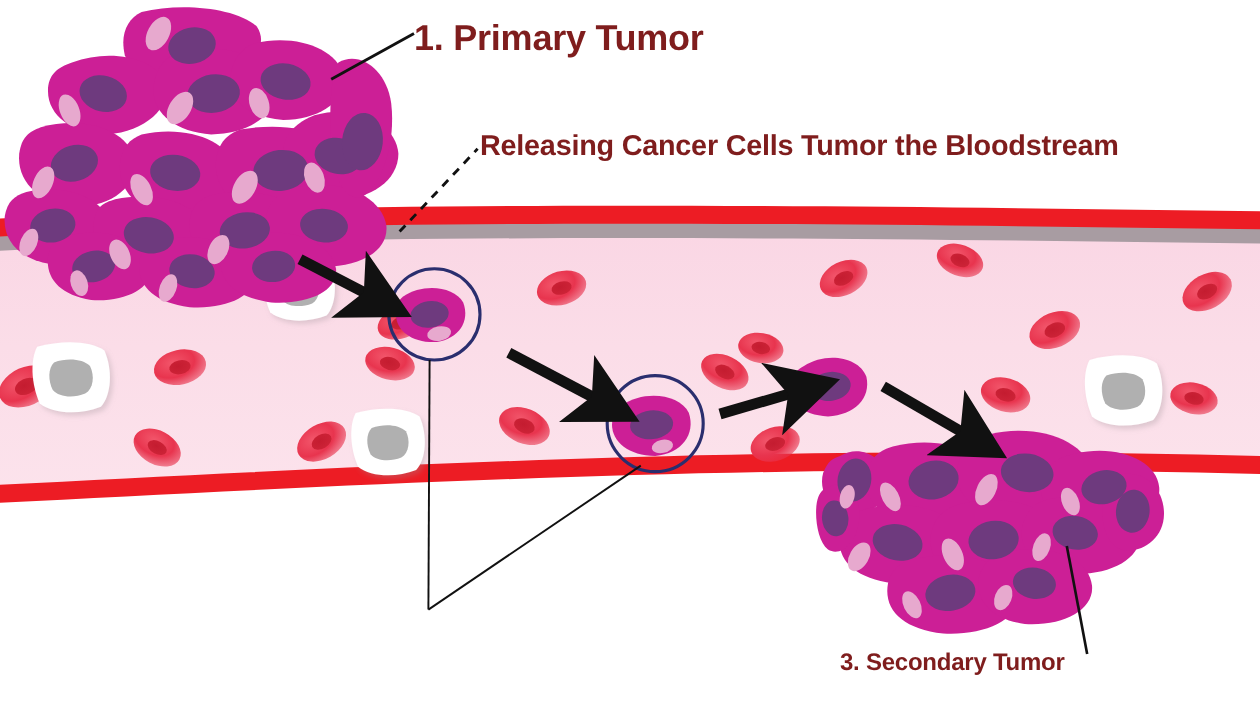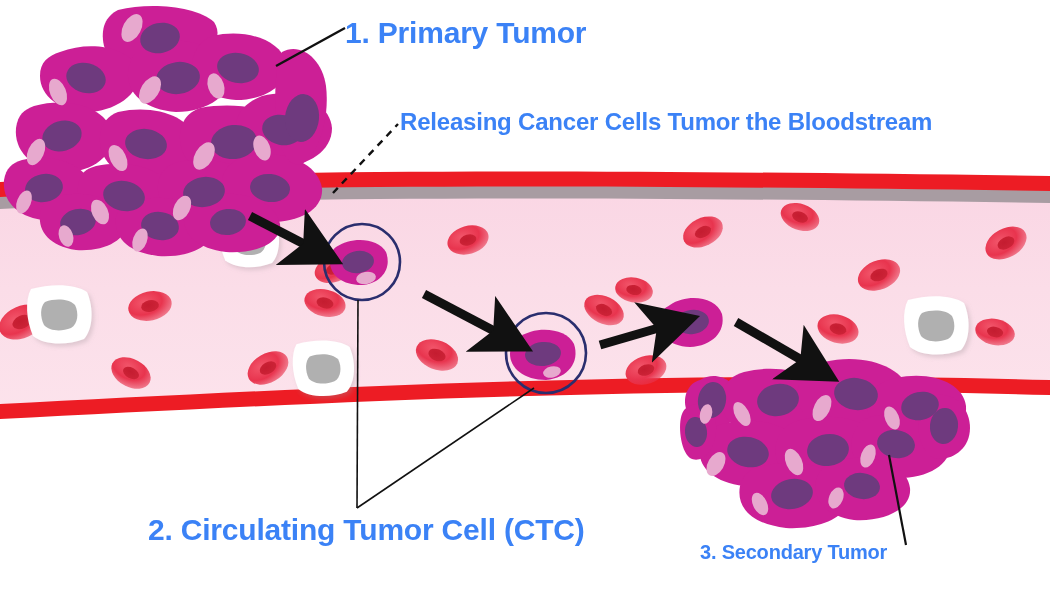--- a/index.html
+++ b/index.html
@@ -1,20 +1,20 @@
 <!DOCTYPE html>
 <html><head>
 <meta charset="utf-8">
 <style>
   html,body{margin:0;padding:0;background:#ffffff;}
   body{width:1050px;height:600px;overflow:hidden;
        font-family:"Liberation Sans","DejaVu Sans",sans-serif;}
   #stage{position:relative;width:1050px;height:600px;background:#ffffff;}
   #scene{position:absolute;inset:0;}
-  .lbl{position:absolute;font-weight:bold;color:#3b82f6;white-space:nowrap;
+  .lbl{position:absolute;font-weight:bold;color:#7f1d1d;white-space:nowrap;
        letter-spacing:-0.2px;}
   .lbl-1{left:345px;top:16px;font-size:30px;}
   .lbl-2{left:400px;top:108px;font-size:24px;}
   .lbl-3{left:148px;top:513px;font-size:30px;}
   .lbl-4{left:700px;top:541px;font-size:20px;}
 </style>
 </head>
 <body>
 
 <div id="stage">
@@ -306,16 +306,15 @@
       <line x1="276" y1="66" x2="345" y2="28" stroke-width="2.4"></line>
       <line x1="333" y1="193" x2="398" y2="124" stroke-width="2.4" stroke-dasharray="7 6"></line>
       <line x1="358" y1="300" x2="357" y2="508" stroke-width="1.6"></line>
       <line x1="534" y1="388" x2="357" y2="508" stroke-width="1.6"></line>
       <line x1="889" y1="455" x2="906" y2="545" stroke-width="2.2"></line>
     </g>
   </svg>
 
   <div class="lbl lbl-1">1. Primary Tumor</div>
   <div class="lbl lbl-2">Releasing Cancer Cells Tumor the Bloodstream</div>
-  <div class="lbl lbl-3">2. Circulating Tumor Cell (CTC)</div>
   <div class="lbl lbl-4">3. Secondary Tumor</div>
 
 </div>
 
 </body></html>

